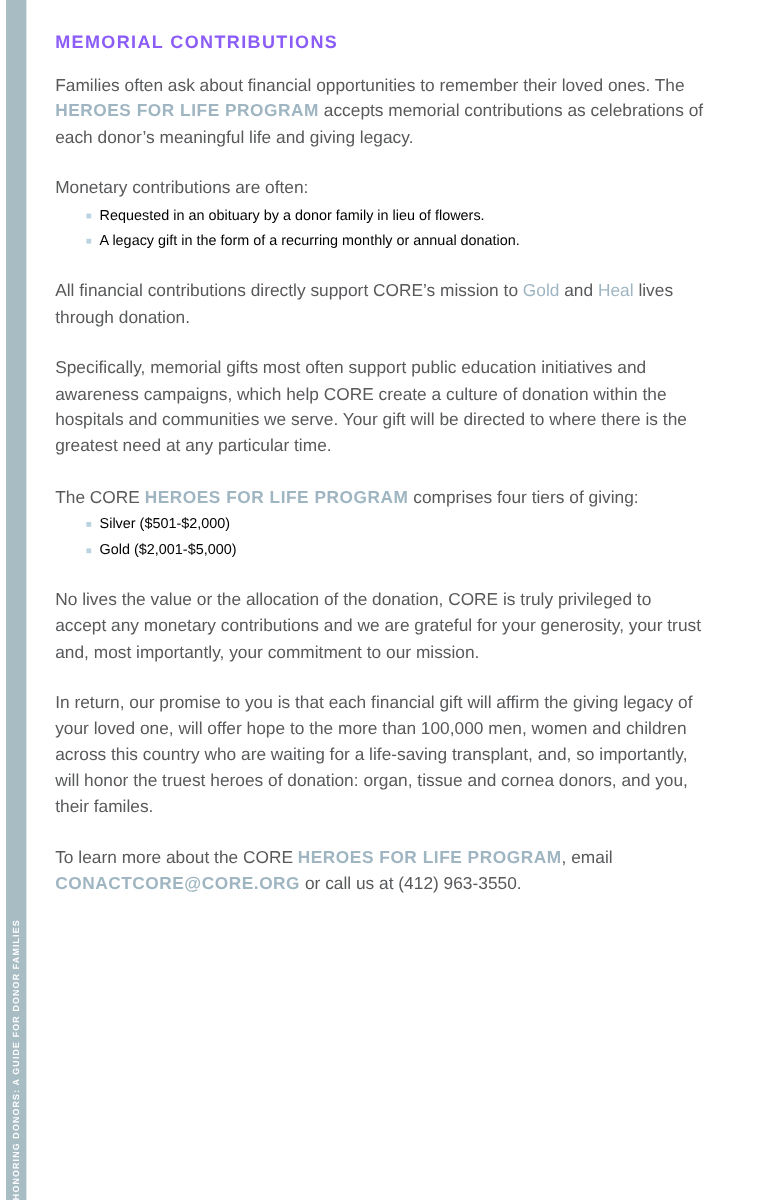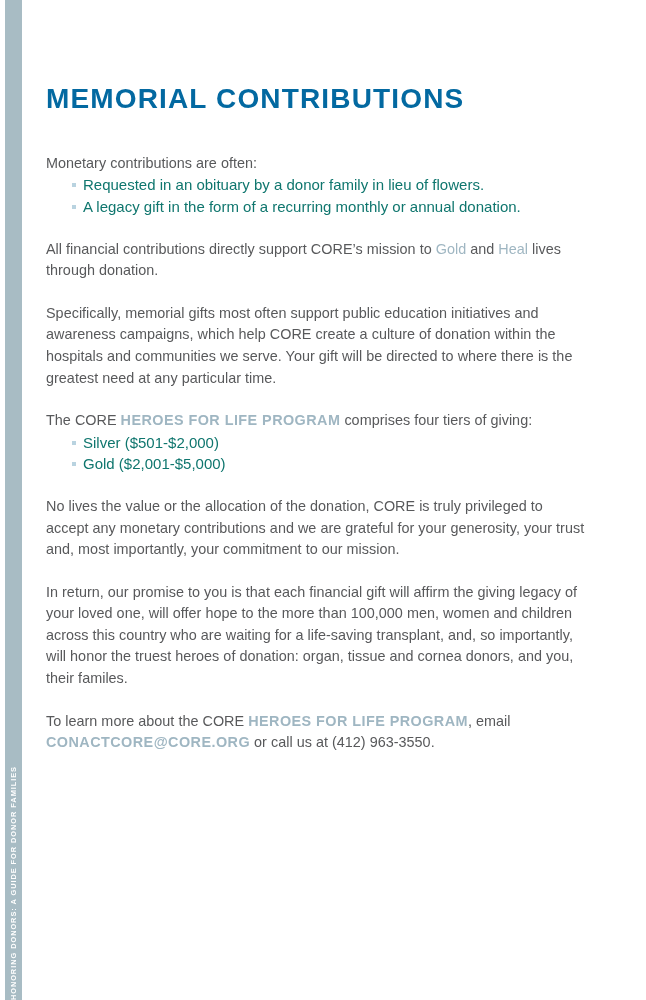--- a/index.html
+++ b/index.html
@@ -42,26 +42,26 @@
   
   #page {
     position: absolute;
     left: 46px;
     top: 0;
     width: 540px;
     height: 1000px;
   }
 
   #page-title {
-    color: #0369a1;
-    font-size: 28px;
+    color: #8b5cf6;
+    font-size: 15px;
     font-weight: bold;
     letter-spacing: 1.15px;
     margin: 0;
-    padding-top: 84px;
+    padding-top: 28px;
     line-height: 1.1;
   }
 
   .para {
     color: #58595b;
     font-size: 14.4px;
     line-height: 21.6px;
     margin: 0;
     letter-spacing: 0.02px;
   }
@@ -70,22 +70,22 @@
   .accent-bold { color: #9fb6c2; font-weight: bold; letter-spacing: 0.45px; }
 
   .gap-lg { height: 21px; }
 
   .bullets {
     list-style: none;
     margin: 0;
     padding: 0 0 0 26px;
   }
   .bullets li {
-    color: #0f766e;
-    font-size: 15px;
+    color: #000000;
+    font-size: 12px;
     line-height: 21.6px;
     position: relative;
     padding-left: 11px;
   }
   .bullets li::before {
     content: "";
     position: absolute;
     left: 0;
     top: 9px;
     width: 4px;
@@ -99,20 +99,21 @@
 <div id="side-tab">
   <div id="side-tab-label">HONORING DONORS: A GUIDE FOR DONOR FAMILIES</div>
 </div>
 
 <div id="page">
 
   <h1 id="page-title">MEMORIAL CONTRIBUTIONS</h1>
 
   <div class="gap-lg" style="height:17px"></div>
 
+  <p class="para"><span>Families often ask about financial opportunities to remember their loved ones. The </span><span class="accent-bold">HEROES FOR LIFE PROGRAM</span><span> accepts memorial contributions as celebrations of each donor’s meaningful life and giving legacy.</span></p>
 
   <div class="gap-lg"></div>
 
   <p class="para">Monetary contributions are often:</p>
   <ul class="bullets">
     <li>Requested in an obituary by a donor family in lieu of flowers.</li>
     <li>A legacy gift in the form of a recurring monthly or annual donation.</li>
   </ul>
 
   <div class="gap-lg"></div>

